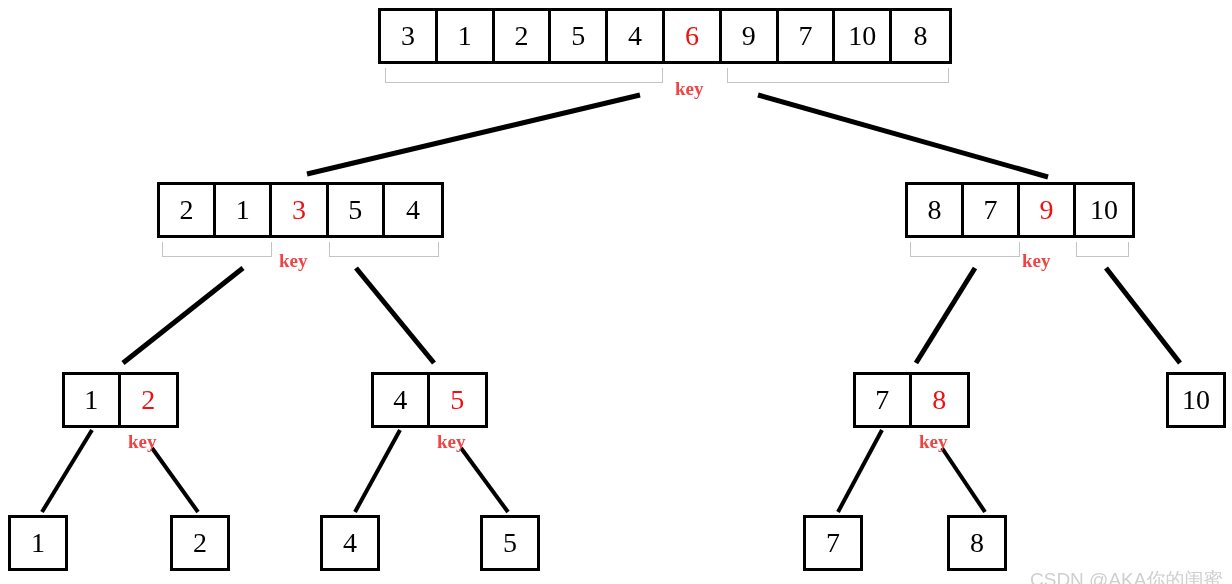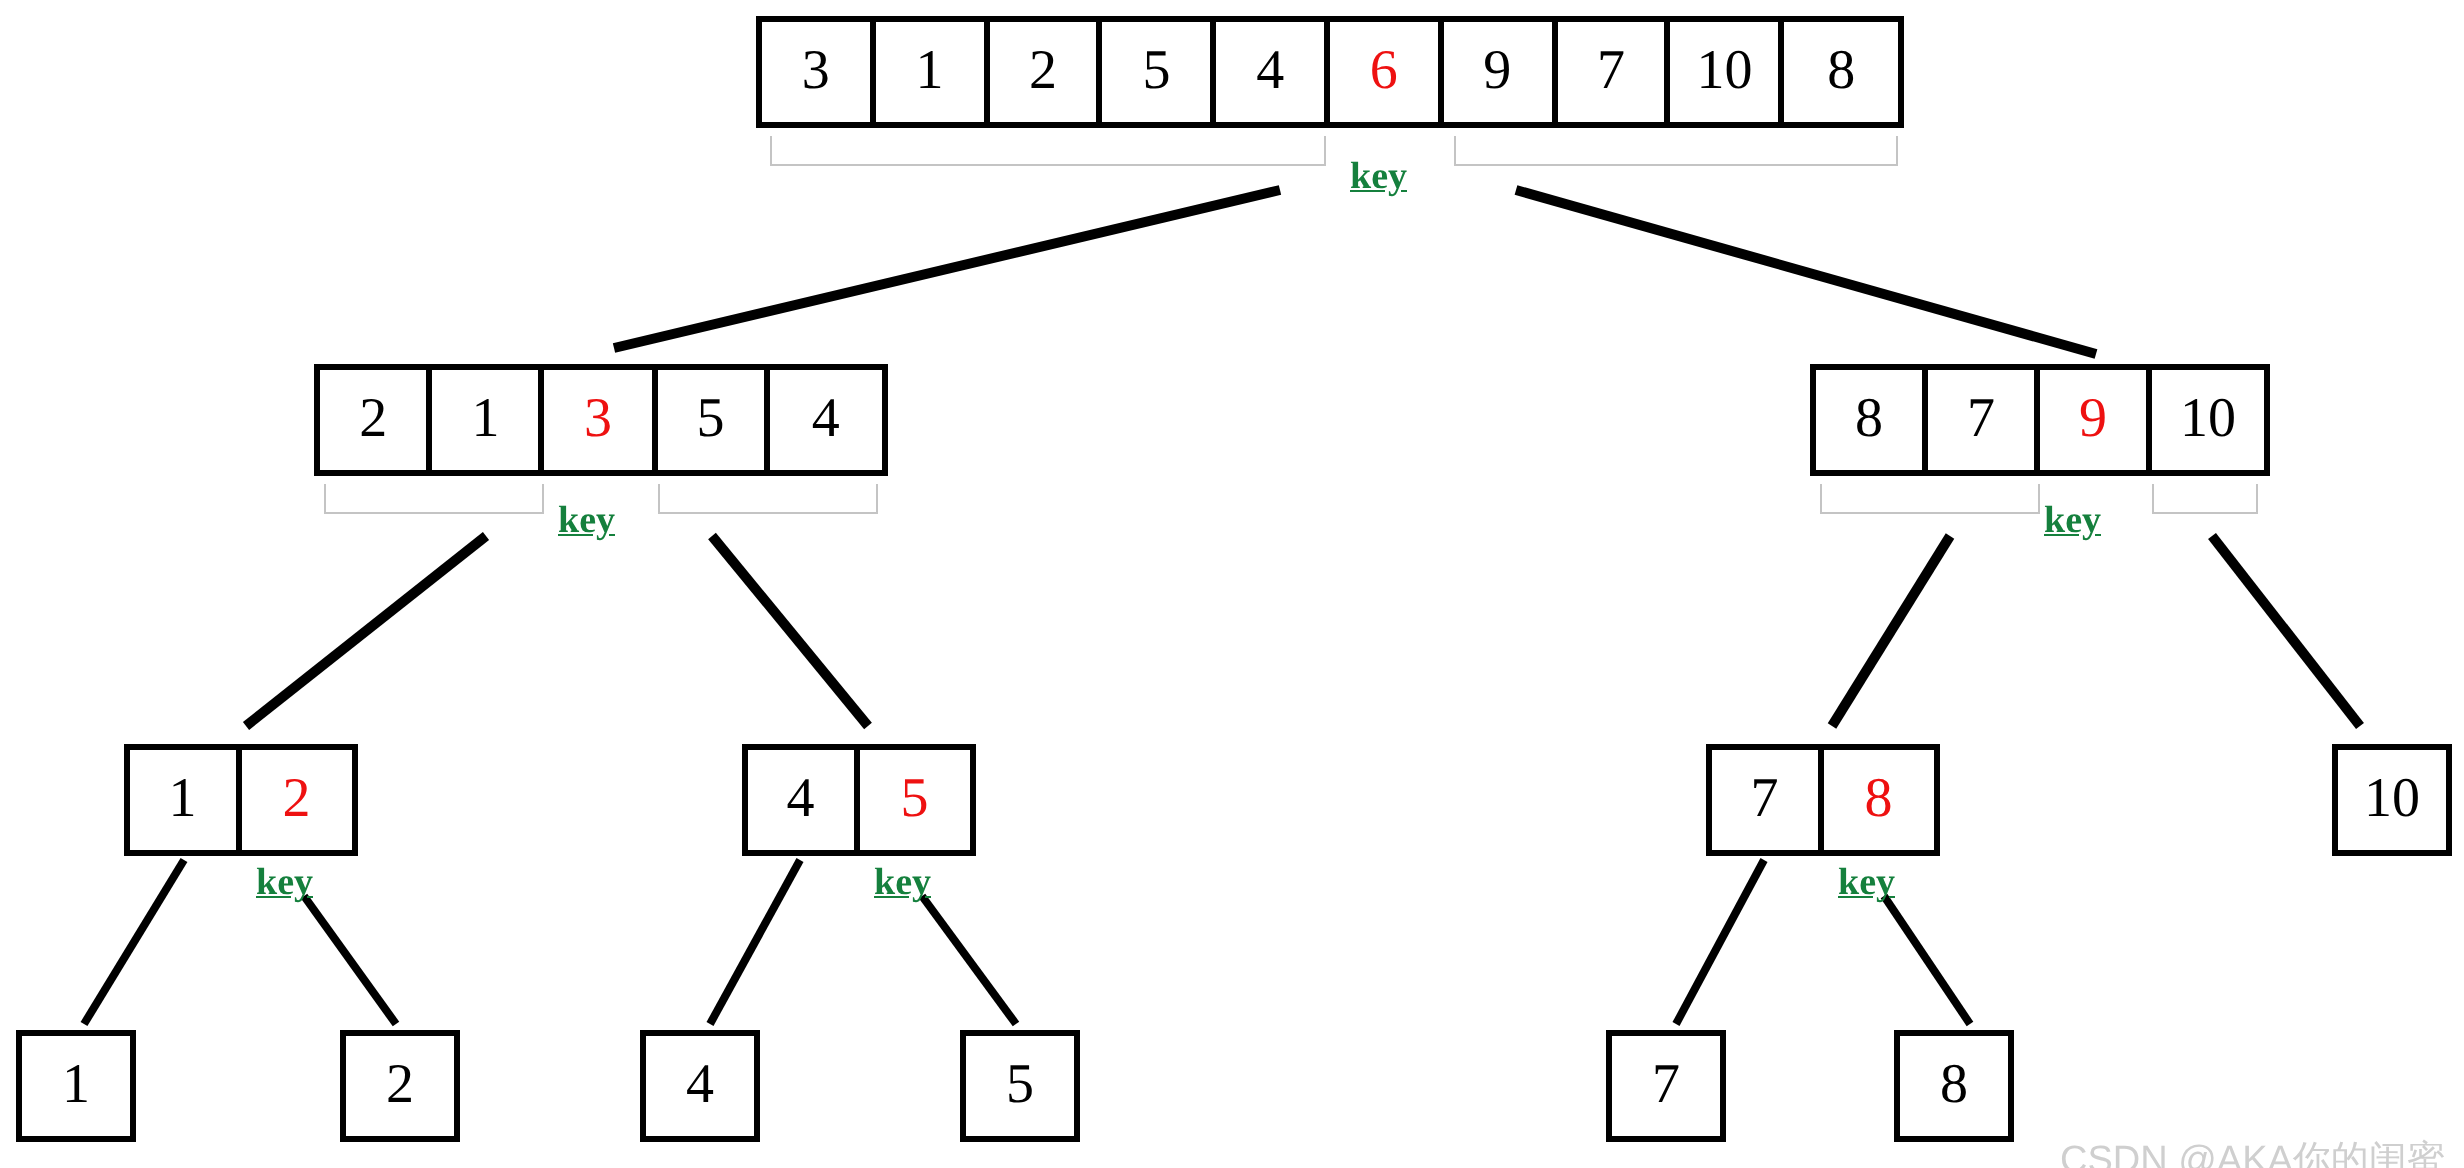--- a/index.html
+++ b/index.html
@@ -46,27 +46,26 @@
     position: absolute;
     border: 1px solid #c4c4c4;
     border-top: none;
     box-sizing: border-box;
     height: 15px;
   }
 
   
   .key-label {
     position: absolute;
-    color: #15803d;
+    color: #ef4444;
     font-size: 19px;
     font-weight: bold;
     font-family: "Liberation Serif", "DejaVu Serif", serif;
     line-height: 1;
     white-space: nowrap;
-    text-decoration: underline;
   }
 
   
   #edges {
     position: absolute;
     left: 0;
     top: 0;
     width: 1232px;
     height: 584px;
     pointer-events: none;

